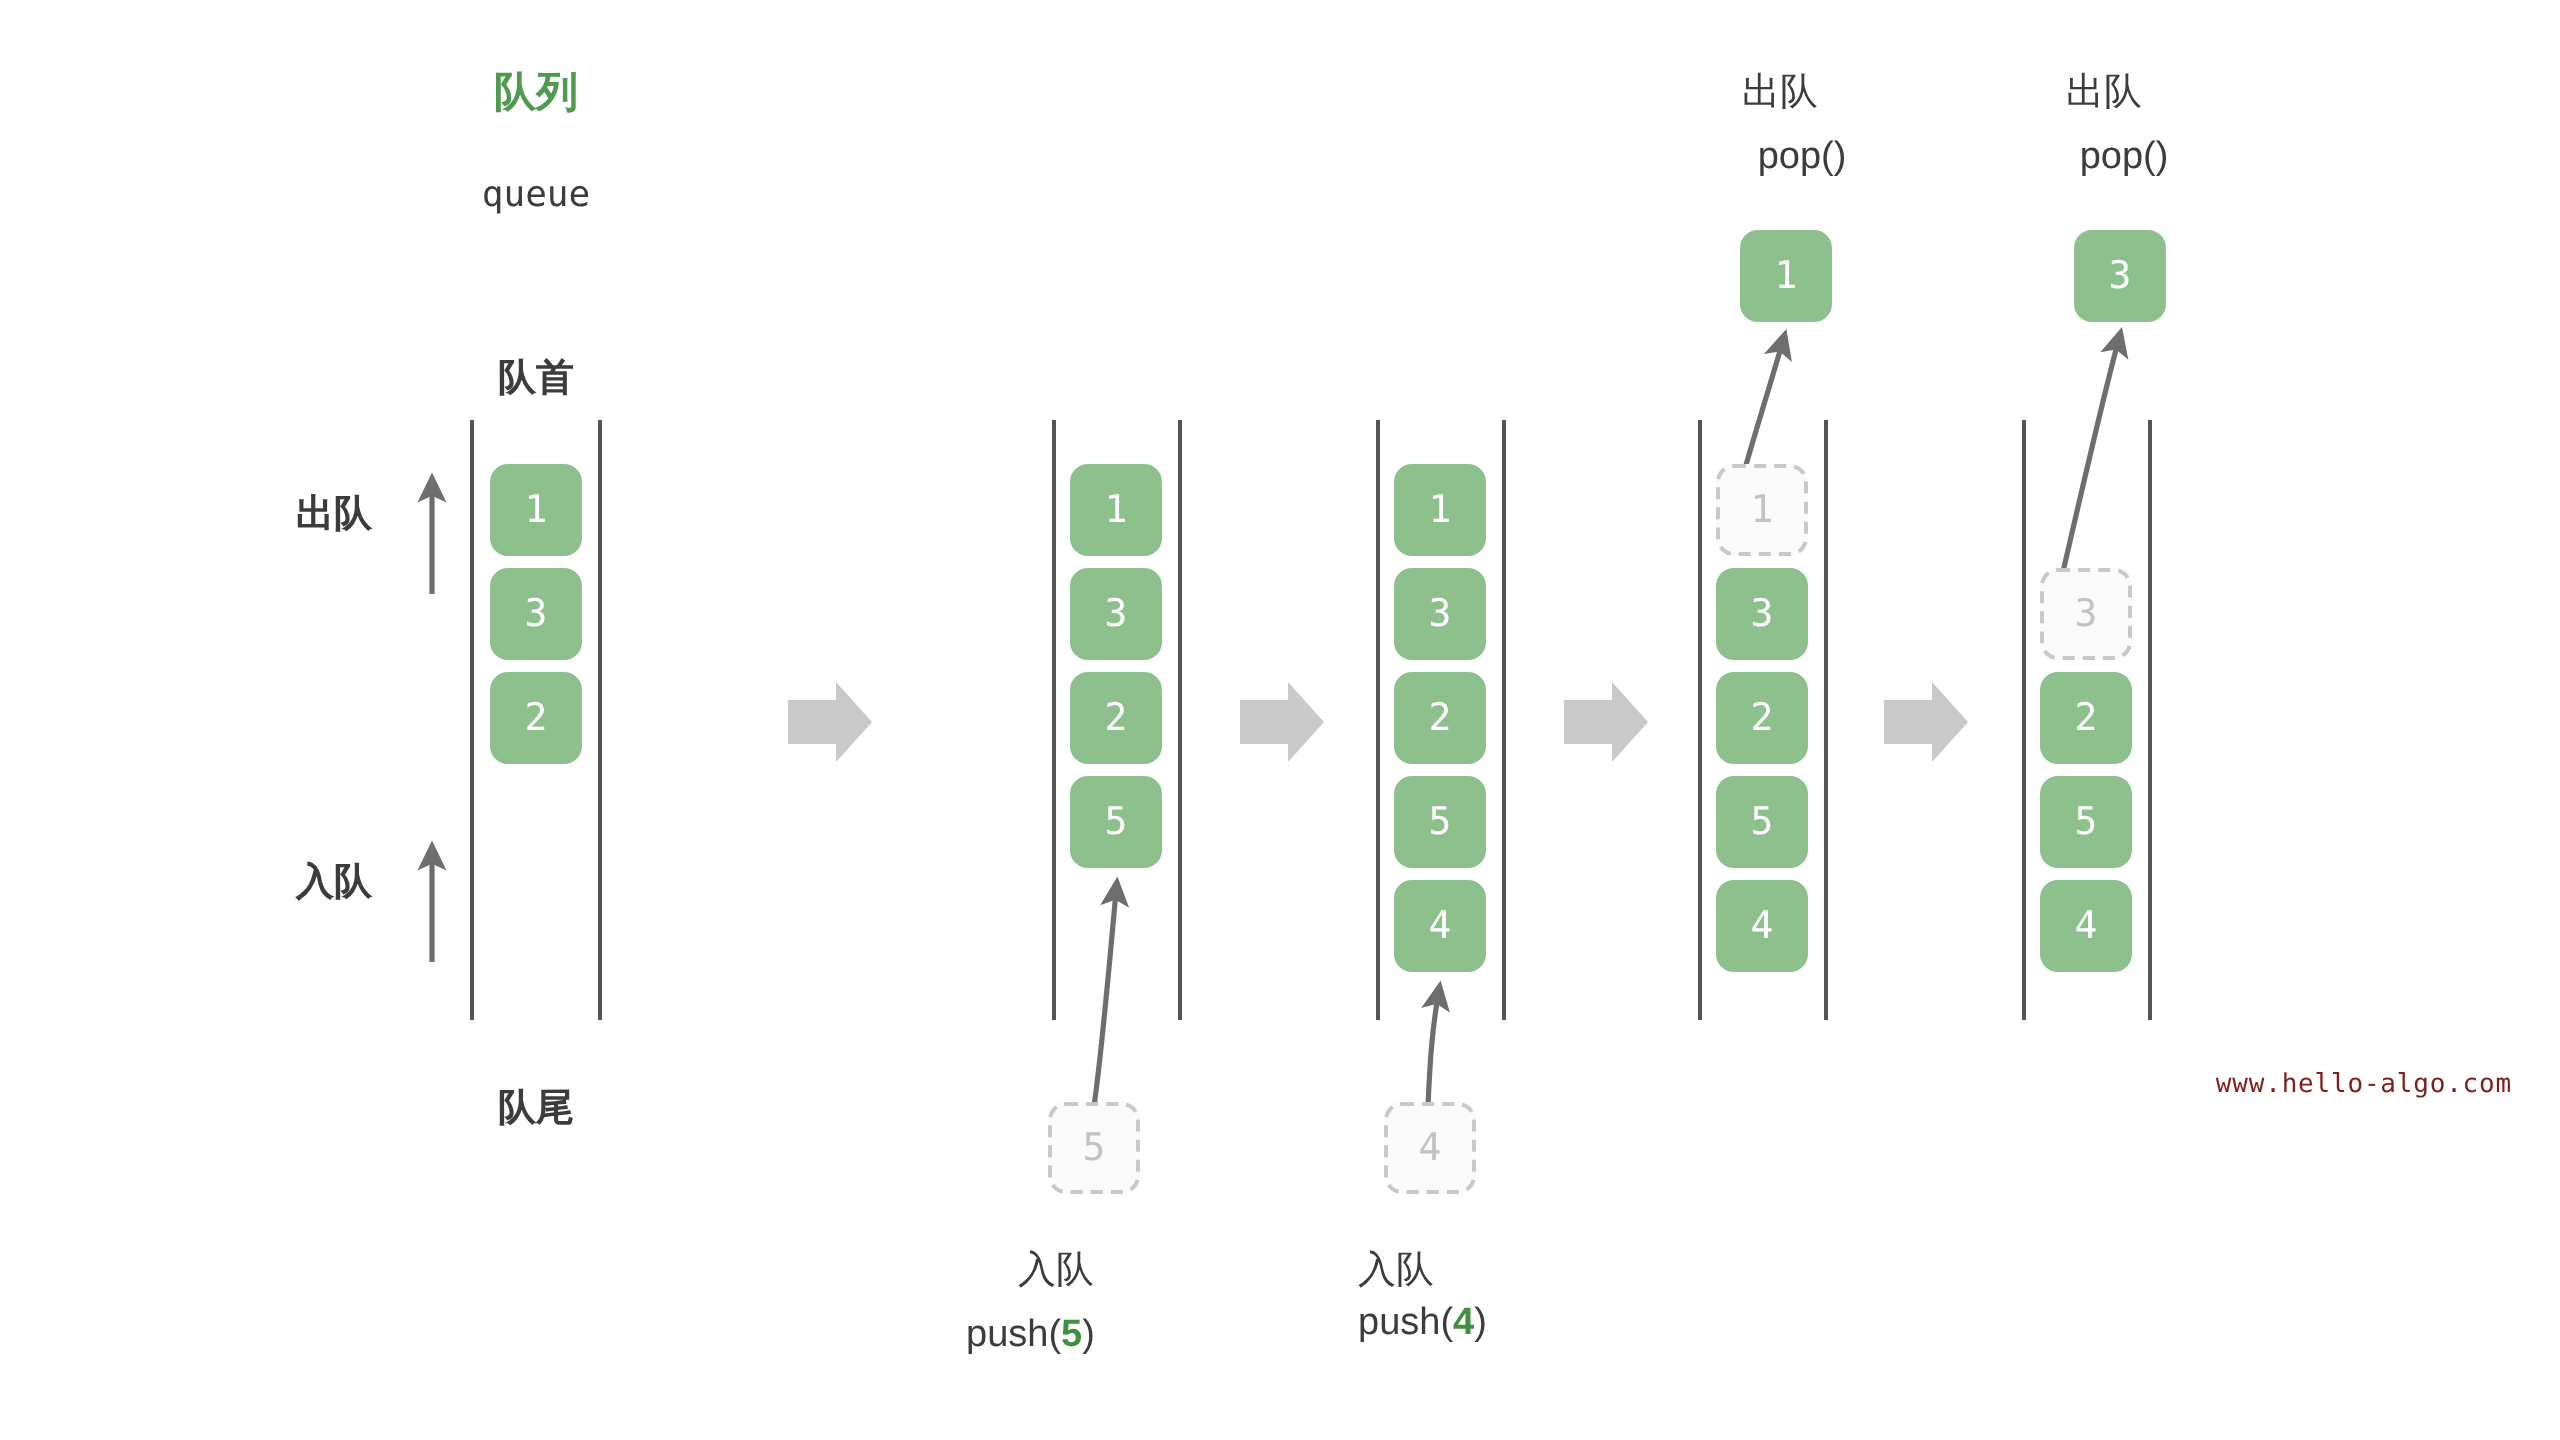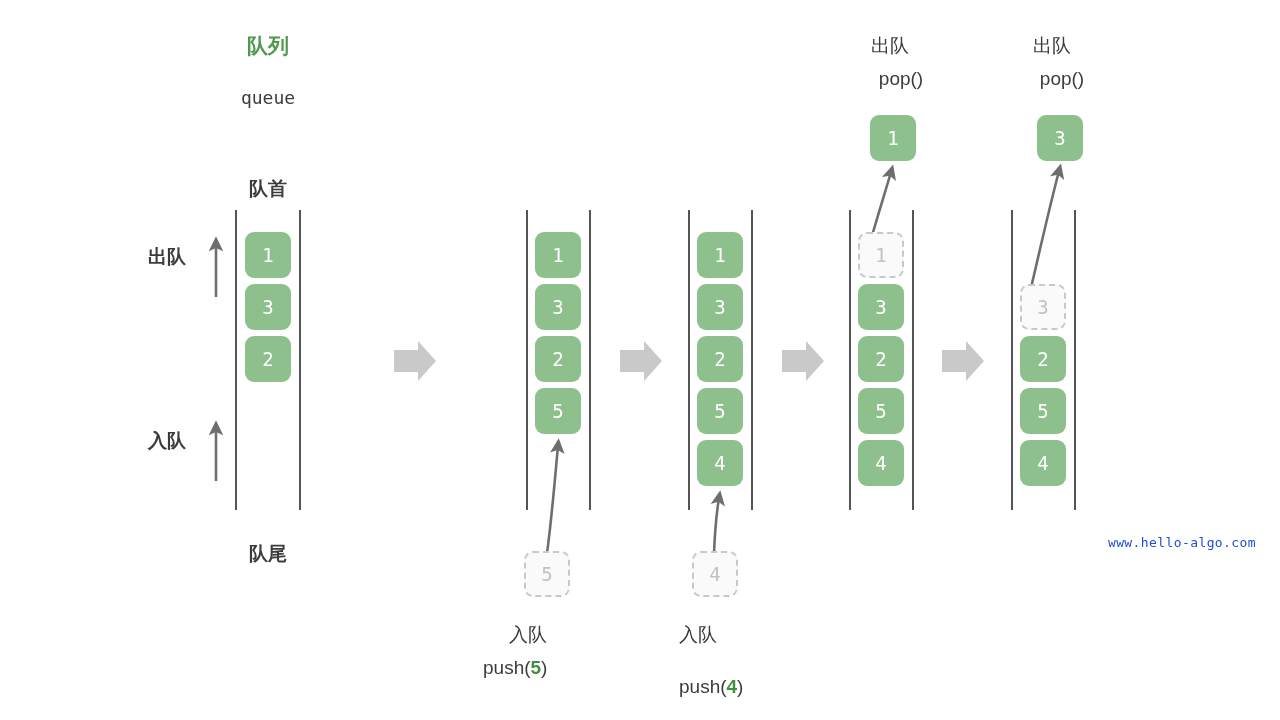--- a/index.html
+++ b/index.html
@@ -59,21 +59,21 @@
   .lbl-mono .num {
     color: #3f9040;
     font-weight: bold;
   }
   .center { transform: translateX(-50%); }
   .watermark {
     position: absolute;
     right: 24px;
     bottom: 14px;
     font-size: 13px;
-    color: #1d4ed8;
+    color: #7f1d1d;
     font-family: "DejaVu Sans Mono", "Liberation Mono", monospace;
     letter-spacing: 0.4px;
   }
   .cell {
     position: absolute;
     width: 46px;
     height: 46px;
     border-radius: 9px;
     background: #8ec08e;
     color: #ffffff;
@@ -182,21 +182,21 @@
   </div>
 
   <div>
     <div class="cell" style="left:697px; top:232px;">1</div>
     <div class="cell" style="left:697px; top:284px;">3</div>
     <div class="cell" style="left:697px; top:336px;">2</div>
     <div class="cell" style="left:697px; top:388px;">5</div>
     <div class="cell" style="left:697px; top:440px;">4</div>
     <div class="cell ghost" style="left:692px; top:551px;">4</div>
     <div class="lbl lbl-cn" style="left:679px; top:622px;">入队</div>
-    <div class="lbl lbl-mono" style="left:679px; top:676px;"><span>push(</span><span class="num">4</span><span>)</span></div>
+    <div class="lbl lbl-mono" style="left:679px; top:651px;"><span>push(</span><span class="num">4</span><span>)</span></div>
   </div>
 
   <div>
     <div class="lbl lbl-cn center" style="left:890px; top:33px;">出队</div>
     <div class="lbl lbl-mono center" style="left:901px; top:68px;">pop()</div>
     <div class="cell" style="left:870px; top:115px;">1</div>
 
     <div class="cell ghost" style="left:858px; top:232px;">1</div>
     <div class="cell" style="left:858px; top:284px;">3</div>
     <div class="cell" style="left:858px; top:336px;">2</div>

